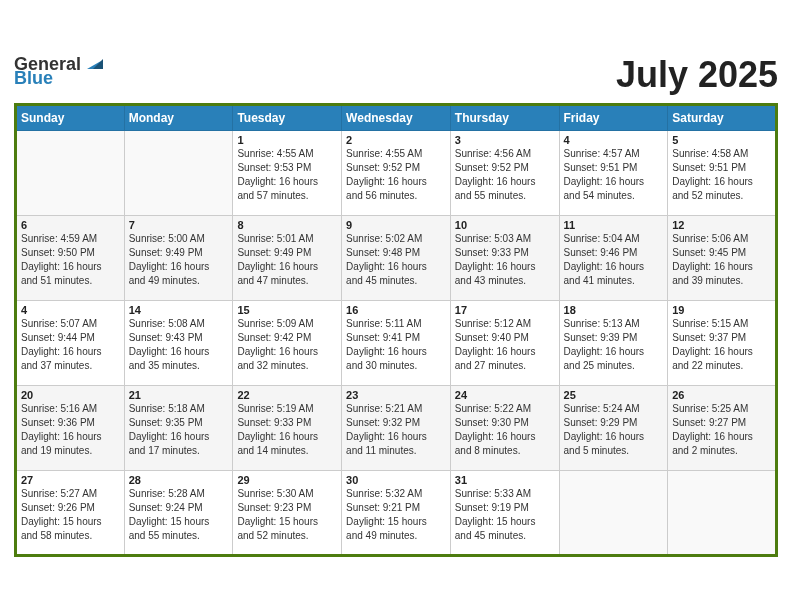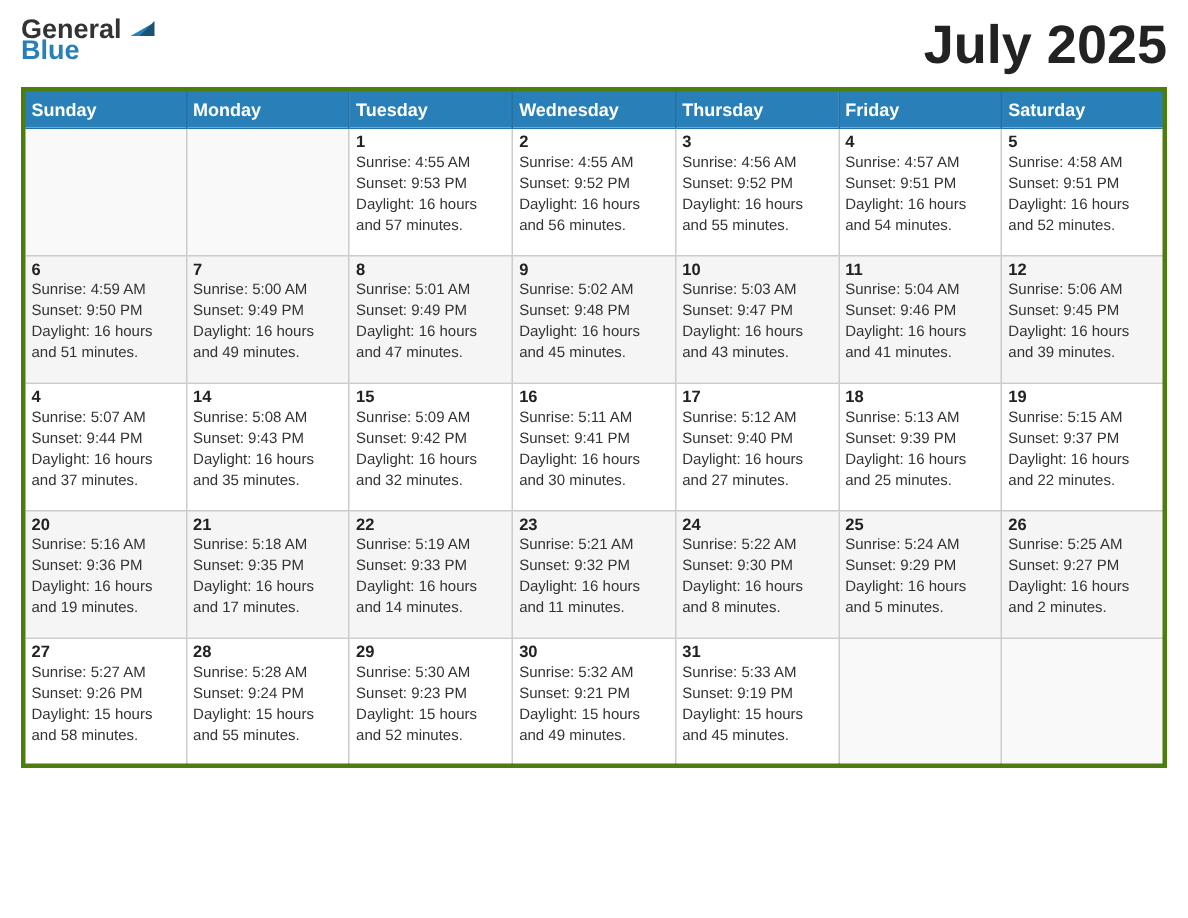--- a/index.html
+++ b/index.html
@@ -9,20 +9,21 @@
       width: 792px;
       height: 612px;
       overflow: hidden;
     }
     .page {
       width: 792px;
       height: 481px;
       padding: 10px 14px;
       display: flex;
       flex-direction: column;
+      margin-top: 45px;
     }
     .header {
       display: flex;
       justify-content: space-between;
       align-items: flex-start;
       margin-bottom: 8px;
     }
     .logo {
       display: flex;
       align-items: center;
@@ -183,21 +184,21 @@
           </td>
           <td>
             <span class="day-num">9</span>
             <div class="day-info" style="white-space: pre-line;">Sunrise: 5:02 AM
 Sunset: 9:48 PM
 Daylight: 16 hours and 45 minutes.</div>
           </td>
           <td>
             <span class="day-num">10</span>
             <div class="day-info" style="white-space: pre-line;">Sunrise: 5:03 AM
-Sunset: 9:47 PM
+Sunset: 9:33 PM
 Daylight: 16 hours and 43 minutes.</div>
           </td>
           <td>
             <span class="day-num">11</span>
             <div class="day-info" style="white-space: pre-line;">Sunrise: 5:04 AM
 Sunset: 9:46 PM
 Daylight: 16 hours and 41 minutes.</div>
           </td>
           <td>
             <span class="day-num">12</span>

